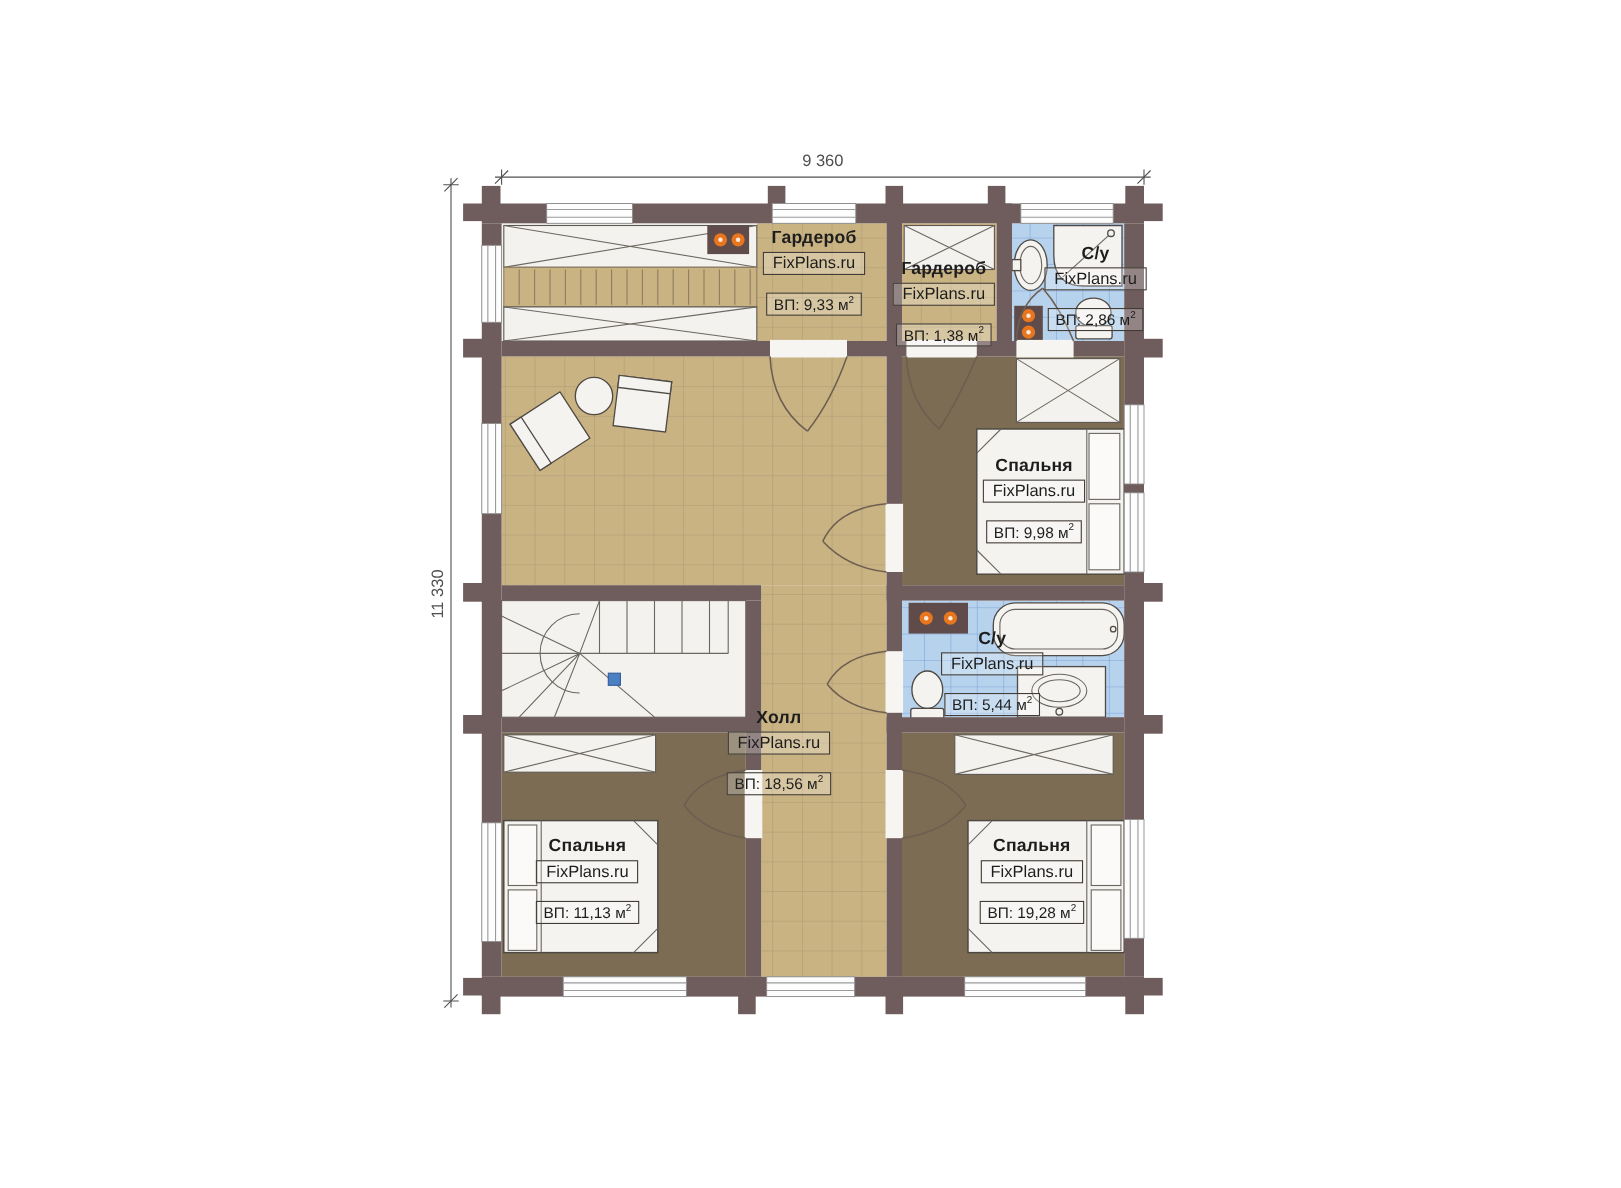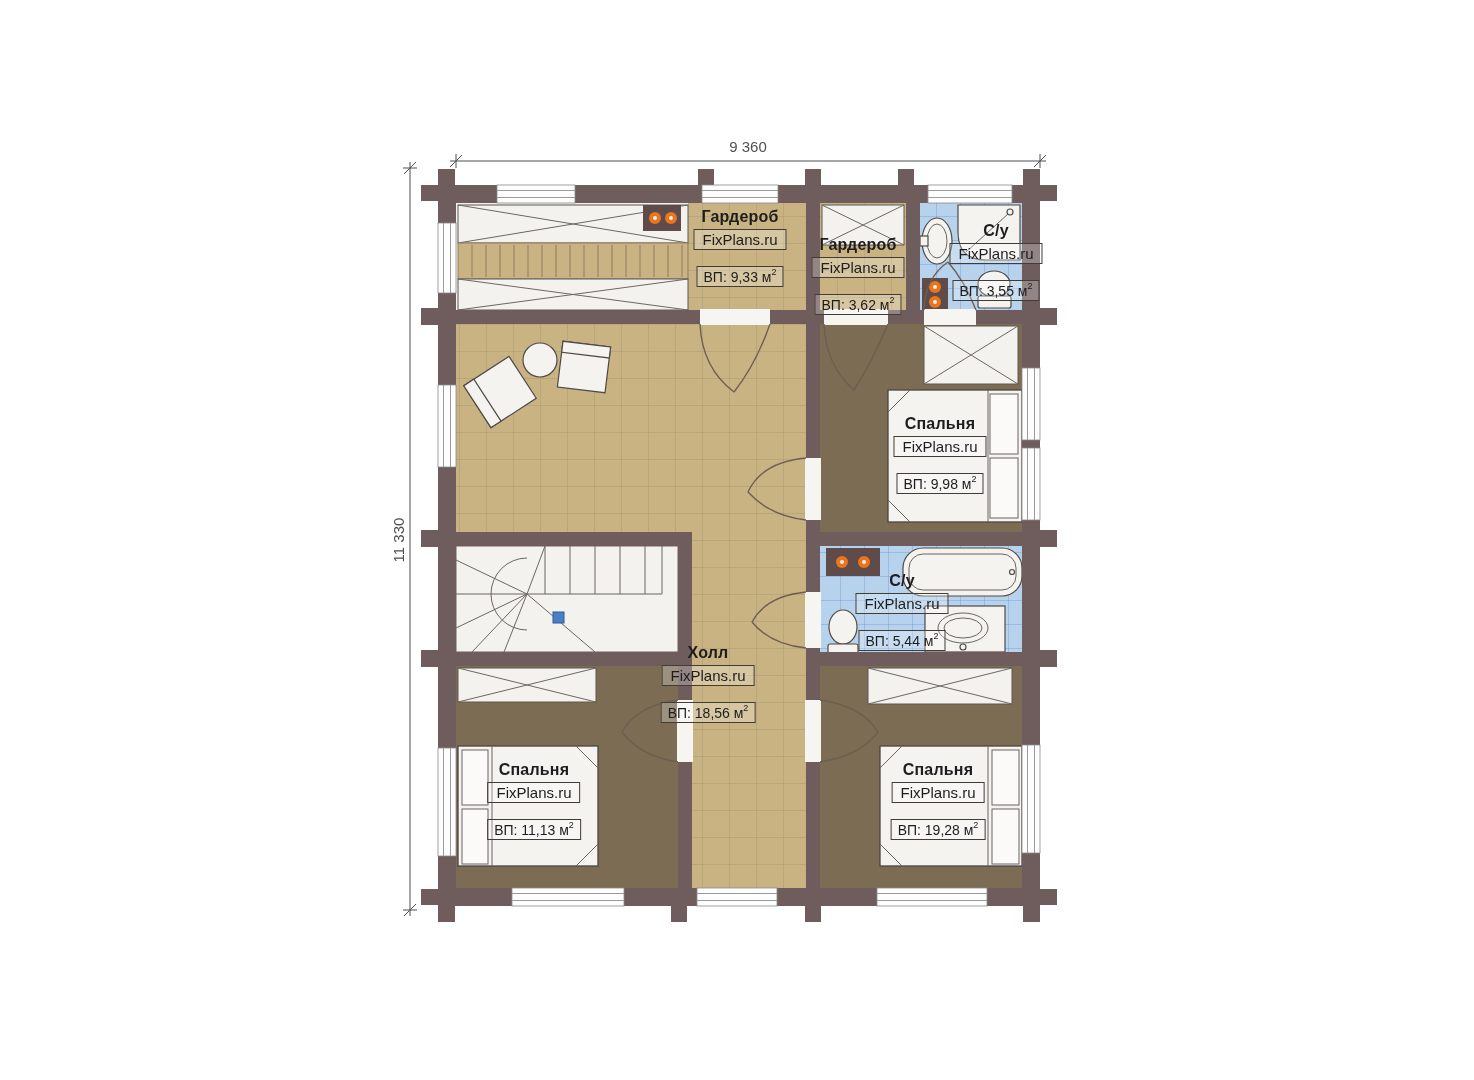--- a/index.html
+++ b/index.html
@@ -341,27 +341,27 @@
 
   <div class="room-label" style="left:740px;top:208px">
     <div class="room-name">Гардероб</div>
     <div class="room-box"><span>FixPlans.ru</span></div>
     <div class="room-box area"><span>ВП: 9,33 м</span><sup>2</sup></div>
   </div>
 
   <div class="room-label" style="left:858px;top:236px">
     <div class="room-name">Гардероб</div>
     <div class="room-box"><span>FixPlans.ru</span></div>
-    <div class="room-box area"><span>ВП: 3,62 м</span><sup>2</sup></div>
+    <div class="room-box area"><span>ВП: 1,38 м</span><sup>2</sup></div>
   </div>
 
   <div class="room-label" style="left:996px;top:222px">
     <div class="room-name">С/у</div>
     <div class="room-box"><span>FixPlans.ru</span></div>
-    <div class="room-box area"><span>ВП: 3,55 м</span><sup>2</sup></div>
+    <div class="room-box area"><span>ВП: 2,86 м</span><sup>2</sup></div>
   </div>
 
   <div class="room-label" style="left:940px;top:415px">
     <div class="room-name">Спальня</div>
     <div class="room-box"><span>FixPlans.ru</span></div>
     <div class="room-box area"><span>ВП: 9,98 м</span><sup>2</sup></div>
   </div>
 
   <div class="room-label" style="left:902px;top:572px">
     <div class="room-name">С/у</div>

